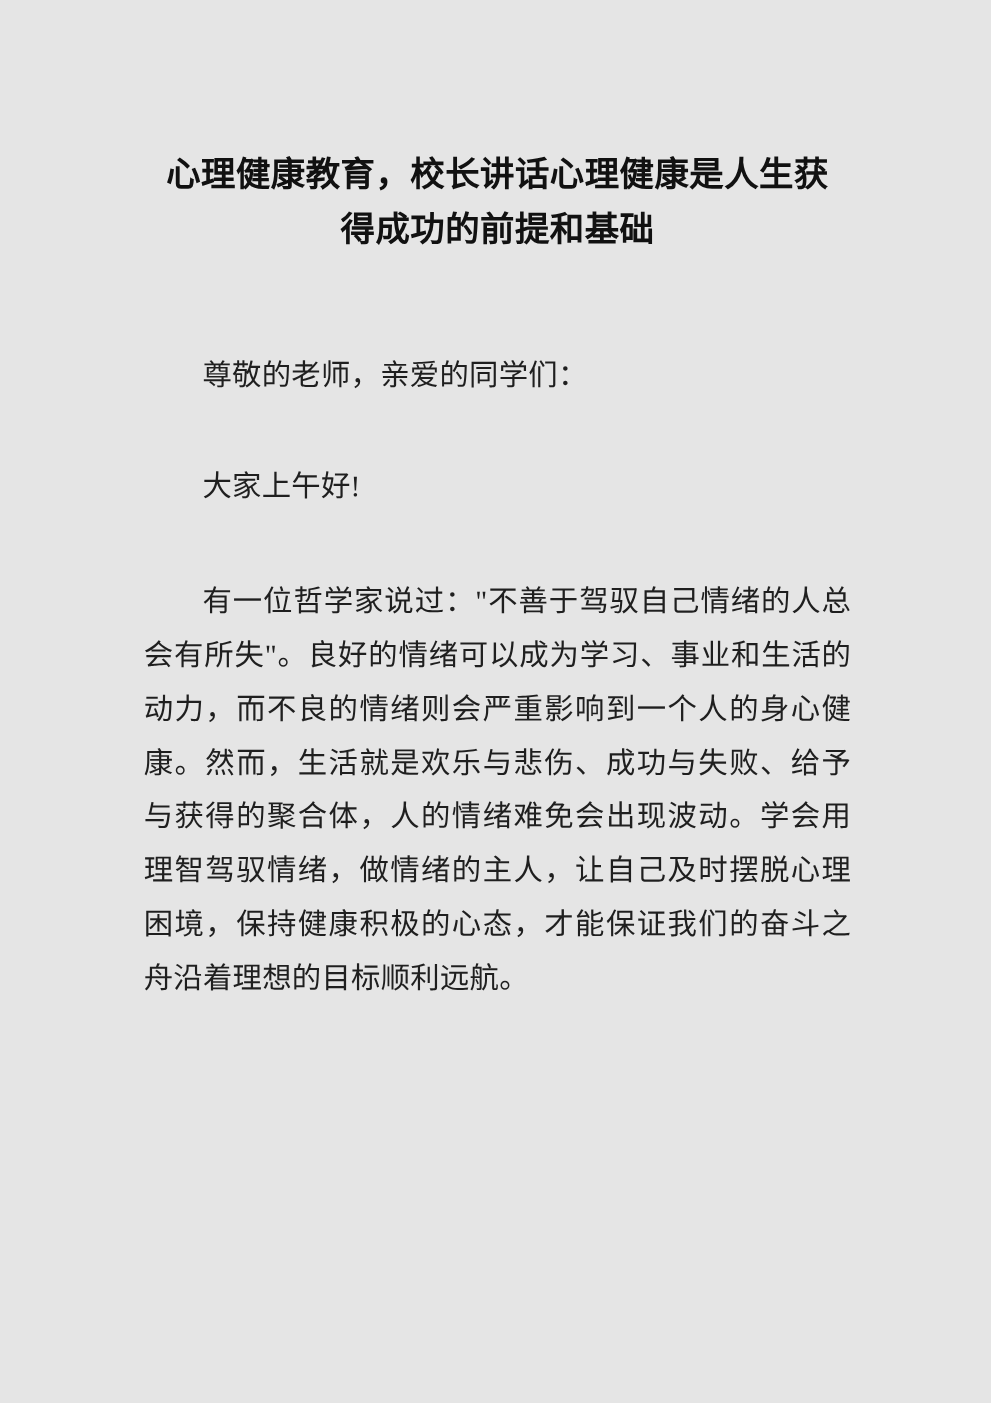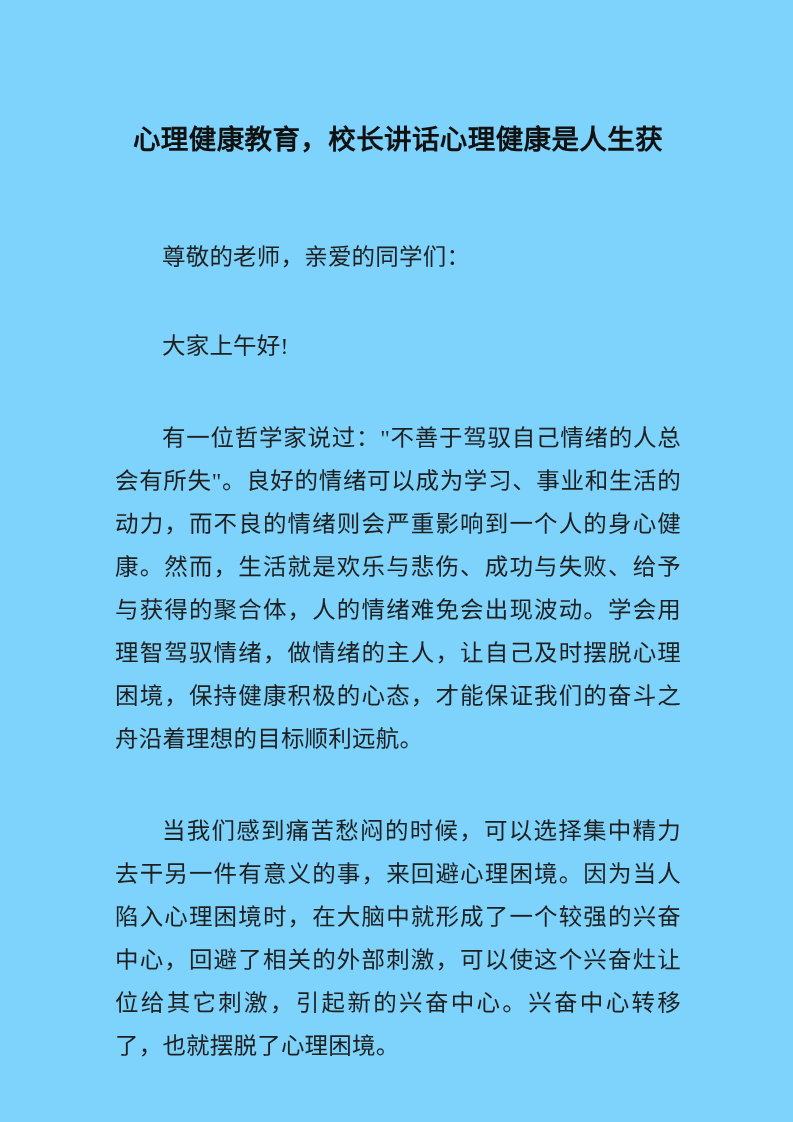--- a/index.html
+++ b/index.html
@@ -59,37 +59,37 @@
   }
 
   
   .gap-title-greeting { height: 72px; }
   .gap-sm             { height: 42px; }
   .gap-md             { height: 45px; }
 </style>
 </head>
 <body style="background: rgb(255, 255, 255);">
 
-<div class="page" style="background: #7dd3fc;">
+<div class="page" style="background: #e5e5e5;">
   <div class="doc-body">
 
     <h1 class="doc-title" style="color: rgb(17, 17, 17);">
       <span style="display: block;">心理健康教育，校长讲话心理健康是人生获</span>
+      <span style="display: block;">得成功的前提和基础</span>
     </h1>
 
     <div class="gap-title-greeting"></div>
 
     <p class="para" style="color: rgb(31, 31, 31);">尊敬的老师，亲爱的同学们：</p>
 
     <div class="gap-sm"></div>
 
     <p class="para" style="color: rgb(31, 31, 31);">大家上午好!</p>
 
     <div class="gap-md"></div>
 
     <p class="para" style="color: rgb(31, 31, 31);">有一位哲学家说过："不善于驾驭自己情绪的人总会有所失"。良好的情绪可以成为学习、事业和生活的动力，而不良的情绪则会严重影响到一个人的身心健康。然而，生活就是欢乐与悲伤、成功与失败、给予与获得的聚合体，人的情绪难免会出现波动。学会用理智驾驭情绪，做情绪的主人，让自己及时摆脱心理困境，保持健康积极的心态，才能保证我们的奋斗之舟沿着理想的目标顺利远航。</p>
 
     <div class="gap-md"></div>
 
-    <p class="para" style="color: rgb(31, 31, 31);">当我们感到痛苦愁闷的时候，可以选择集中精力去干另一件有意义的事，来回避心理困境。因为当人陷入心理困境时，在大脑中就形成了一个较强的兴奋中心，回避了相关的外部刺激，可以使这个兴奋灶让位给其它刺激，引起新的兴奋中心。兴奋中心转移了，也就摆脱了心理困境。</p>
 
   </div>
 </div>
 
 </body></html>

